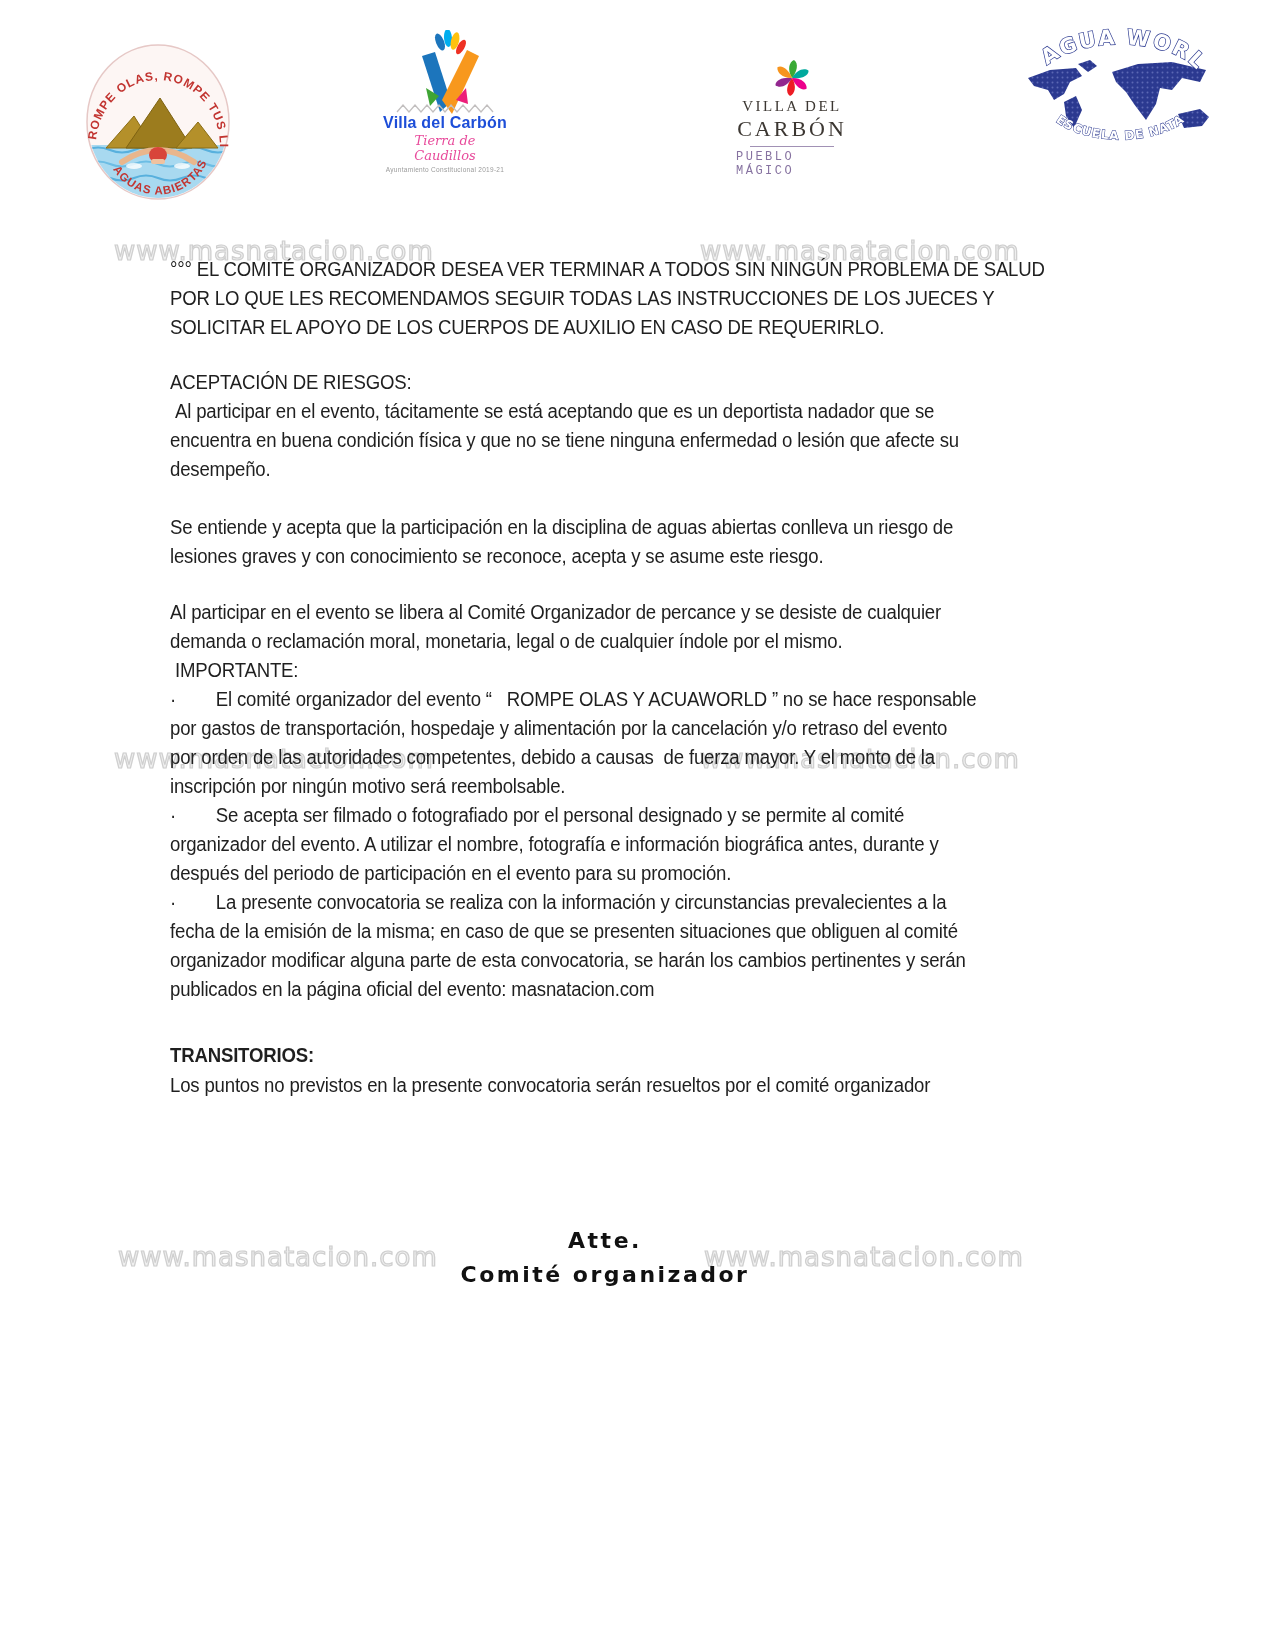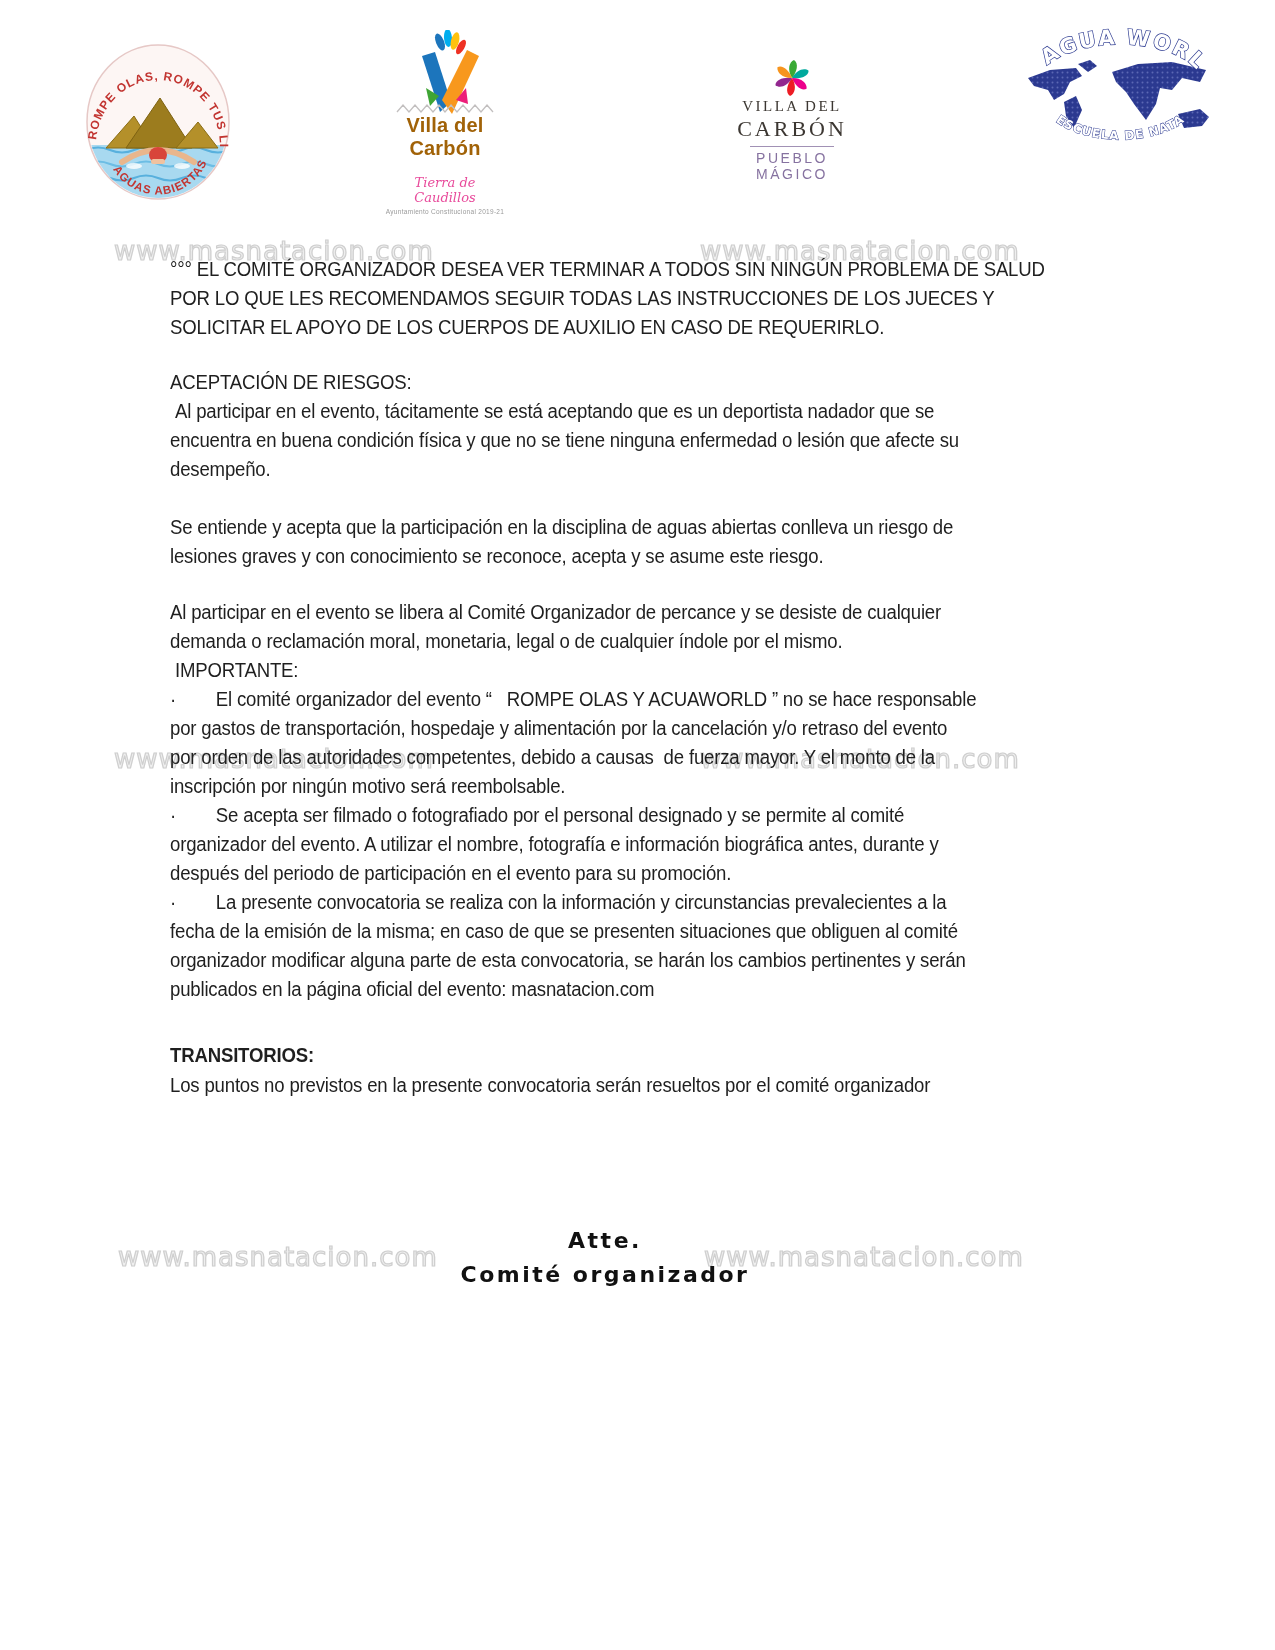--- a/index.html
+++ b/index.html
@@ -24,27 +24,27 @@
     transform:scaleX(0.93); transform-origin:0 0;
   }
   .txt.bold { font-weight:bold; }
   .sig {
     position:absolute; left:170px; width:870px; z-index:1; text-align:center;
     font-family:"DejaVu Sans", sans-serif; font-weight:bold;
     font-size:22px; letter-spacing:2.5px; color:#111111;
   }
   
   .logo { position:absolute; z-index:1; }
-  .vdc-title { text-align:center; font-weight:bold; font-size:20px; color:#a16207; letter-spacing:0.2px; }
-  .vdc-slogan { text-align:center; font-family:"DejaVu Serif", serif; font-style:italic; font-size:13px; color:#e84a9b; margin-top:15px; }
+  .vdc-title { text-align:center; font-weight:bold; font-size:16px; color:#1d4ed8; letter-spacing:0.2px; }
+  .vdc-slogan { text-align:center; font-family:"DejaVu Serif", serif; font-style:italic; font-size:13px; color:#e84a9b; margin-top:1px; }
   .vdc-sub { text-align:center; font-size:6.5px; color:#9a9a9a; margin-top:3px; letter-spacing:0.3px; }
   .pm-line1 { text-align:center; font-family:"Liberation Serif", serif; font-size:15px; letter-spacing:2.5px; color:#3c3732; }
   .pm-line2 { text-align:center; font-family:"Liberation Serif", serif; font-size:22px; letter-spacing:3px; color:#3c3732; margin-top:1px; }
   .pm-rule { width:84px; height:1px; background:#a191b5; margin:4px auto 3px auto; }
-  .pm-tag { text-align:center; font-family:Liberation Sans, sans-serif; font-size:14px; letter-spacing:2.5px; color:#8672a0; }
+  .pm-tag { text-align:left; font-family:Liberation Mono, monospace; font-size:12px; letter-spacing:2.5px; color:#8672a0; }
 </style>
 </head>
 <body>
 
 <div class="page">
 
   <div class="wm" style="left:114px; top:236px;">www.masnatacion.com</div>
   <div class="wm" style="left:700px; top:236px;">www.masnatacion.com</div>
   <div class="wm" style="left:114px; top:744px;">www.masnatacion.com</div>
   <div class="wm" style="left:700px; top:744px;">www.masnatacion.com</div>

